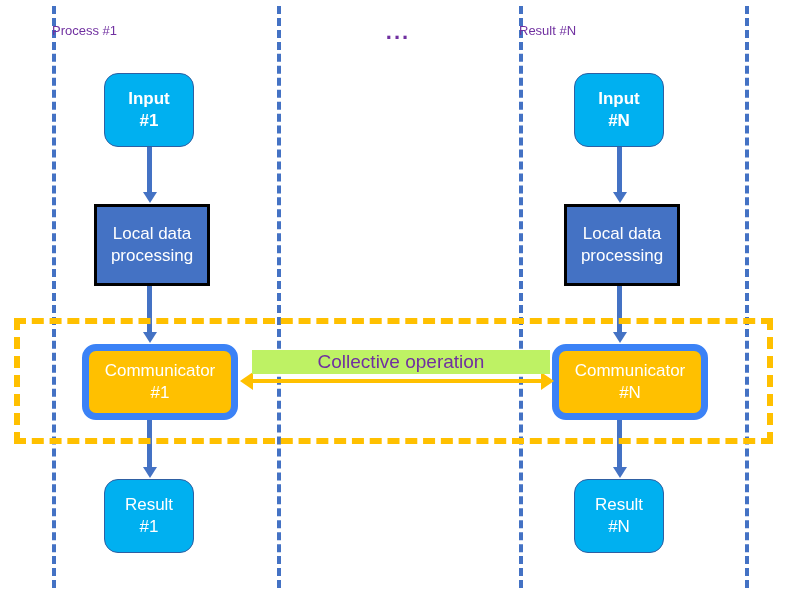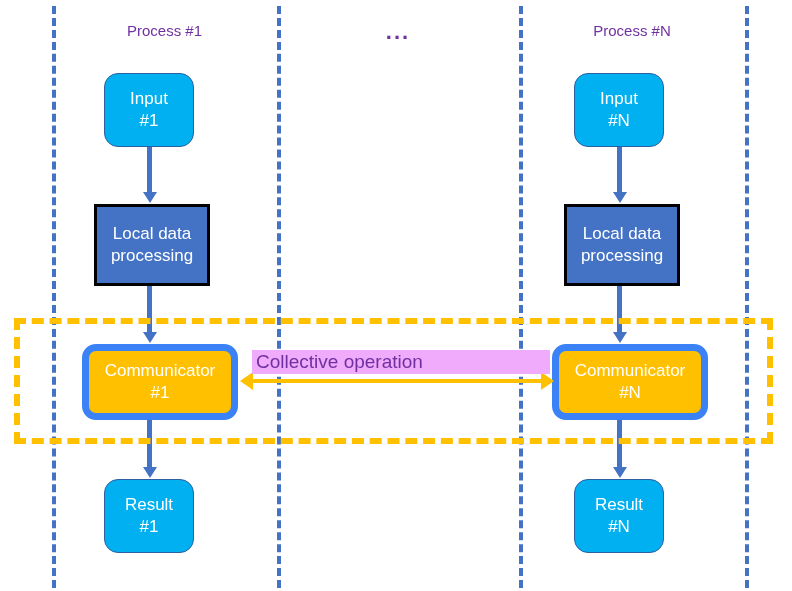--- a/index.html
+++ b/index.html
@@ -25,24 +25,23 @@
     width: 0;
     border-left: 4px dashed #4472c4;
     top: 6px;
     height: 582px;
   }
 
   
   .proc-title {
     position: absolute;
     color: #7030a0;
-    font-size: 15px;
+    font-size: 13px;
     line-height: 26px;
     white-space: nowrap;
-    text-align: center;
   }
   .ellipsis-title {
     position: absolute;
     color: #7030a0;
     font-size: 22px;
     font-weight: 700;
     line-height: 24px;
     letter-spacing: 2px;
     white-space: nowrap;
   }
@@ -59,20 +58,21 @@
     font-size: 17px;
     line-height: 22px;
     text-align: center;
   }
   .node .l1, .node .l2 { display: block; }
 
   .node-input {
     background: #00b0f0;
     border: 1px solid #2e5fa3;
     border-radius: 14px;
+    font-weight: bold;
   }
   .node-result {
     background: #00b0f0;
     border: 1px solid #2e5fa3;
     border-radius: 14px;
   }
   .node-proc {
     background: #4472c4;
     border: 3px solid #000000;
     border-radius: 0;
@@ -133,40 +133,40 @@
     right: -12px;
     transform: translateY(-50%);
     border-left: 13px solid #ffc000;
   }
   .collective-label {
     position: absolute;
     color: #7030a0;
     font-size: 19px;
     line-height: 24px;
     white-space: nowrap;
-    text-align: left;
-    background: #f0abfc;
+    text-align: center;
+    background: #bef264;
     padding: 0 4px;
   }
 </style>
 </head>
 <body>
 
 <div id="canvas">
 
   <div class="vsep" style="left:52px;"></div>
   <div class="vsep" style="left:277px;"></div>
   <div class="vsep" style="left:519px;"></div>
   <div class="vsep" style="left:745px;"></div>
 
   <div class="proc-title" style="left:52px; top:18px; width:225px;">Process #1</div>
 
   <div class="ellipsis-title" style="left:277px; top:20px; width:242px; text-align:center;">...</div>
 
-  <div class="proc-title" style="left:519px; top:18px; width:226px;">Process #N</div>
+  <div class="proc-title" style="left:519px; top:18px; width:226px;">Result #N</div>
 
   <div class="node node-input" style="left:104px; top:73px; width:90px; height:74px;">
     <span class="l1">Input</span>
     <span class="l2">#1</span>
   </div>
 
   <div class="arrow-v" style="left:147px; top:147px; height:46px;"></div>
 
   <div class="node node-proc" style="left:94px; top:204px; width:116px; height:82px;">
     <span class="l1">Local data</span>

